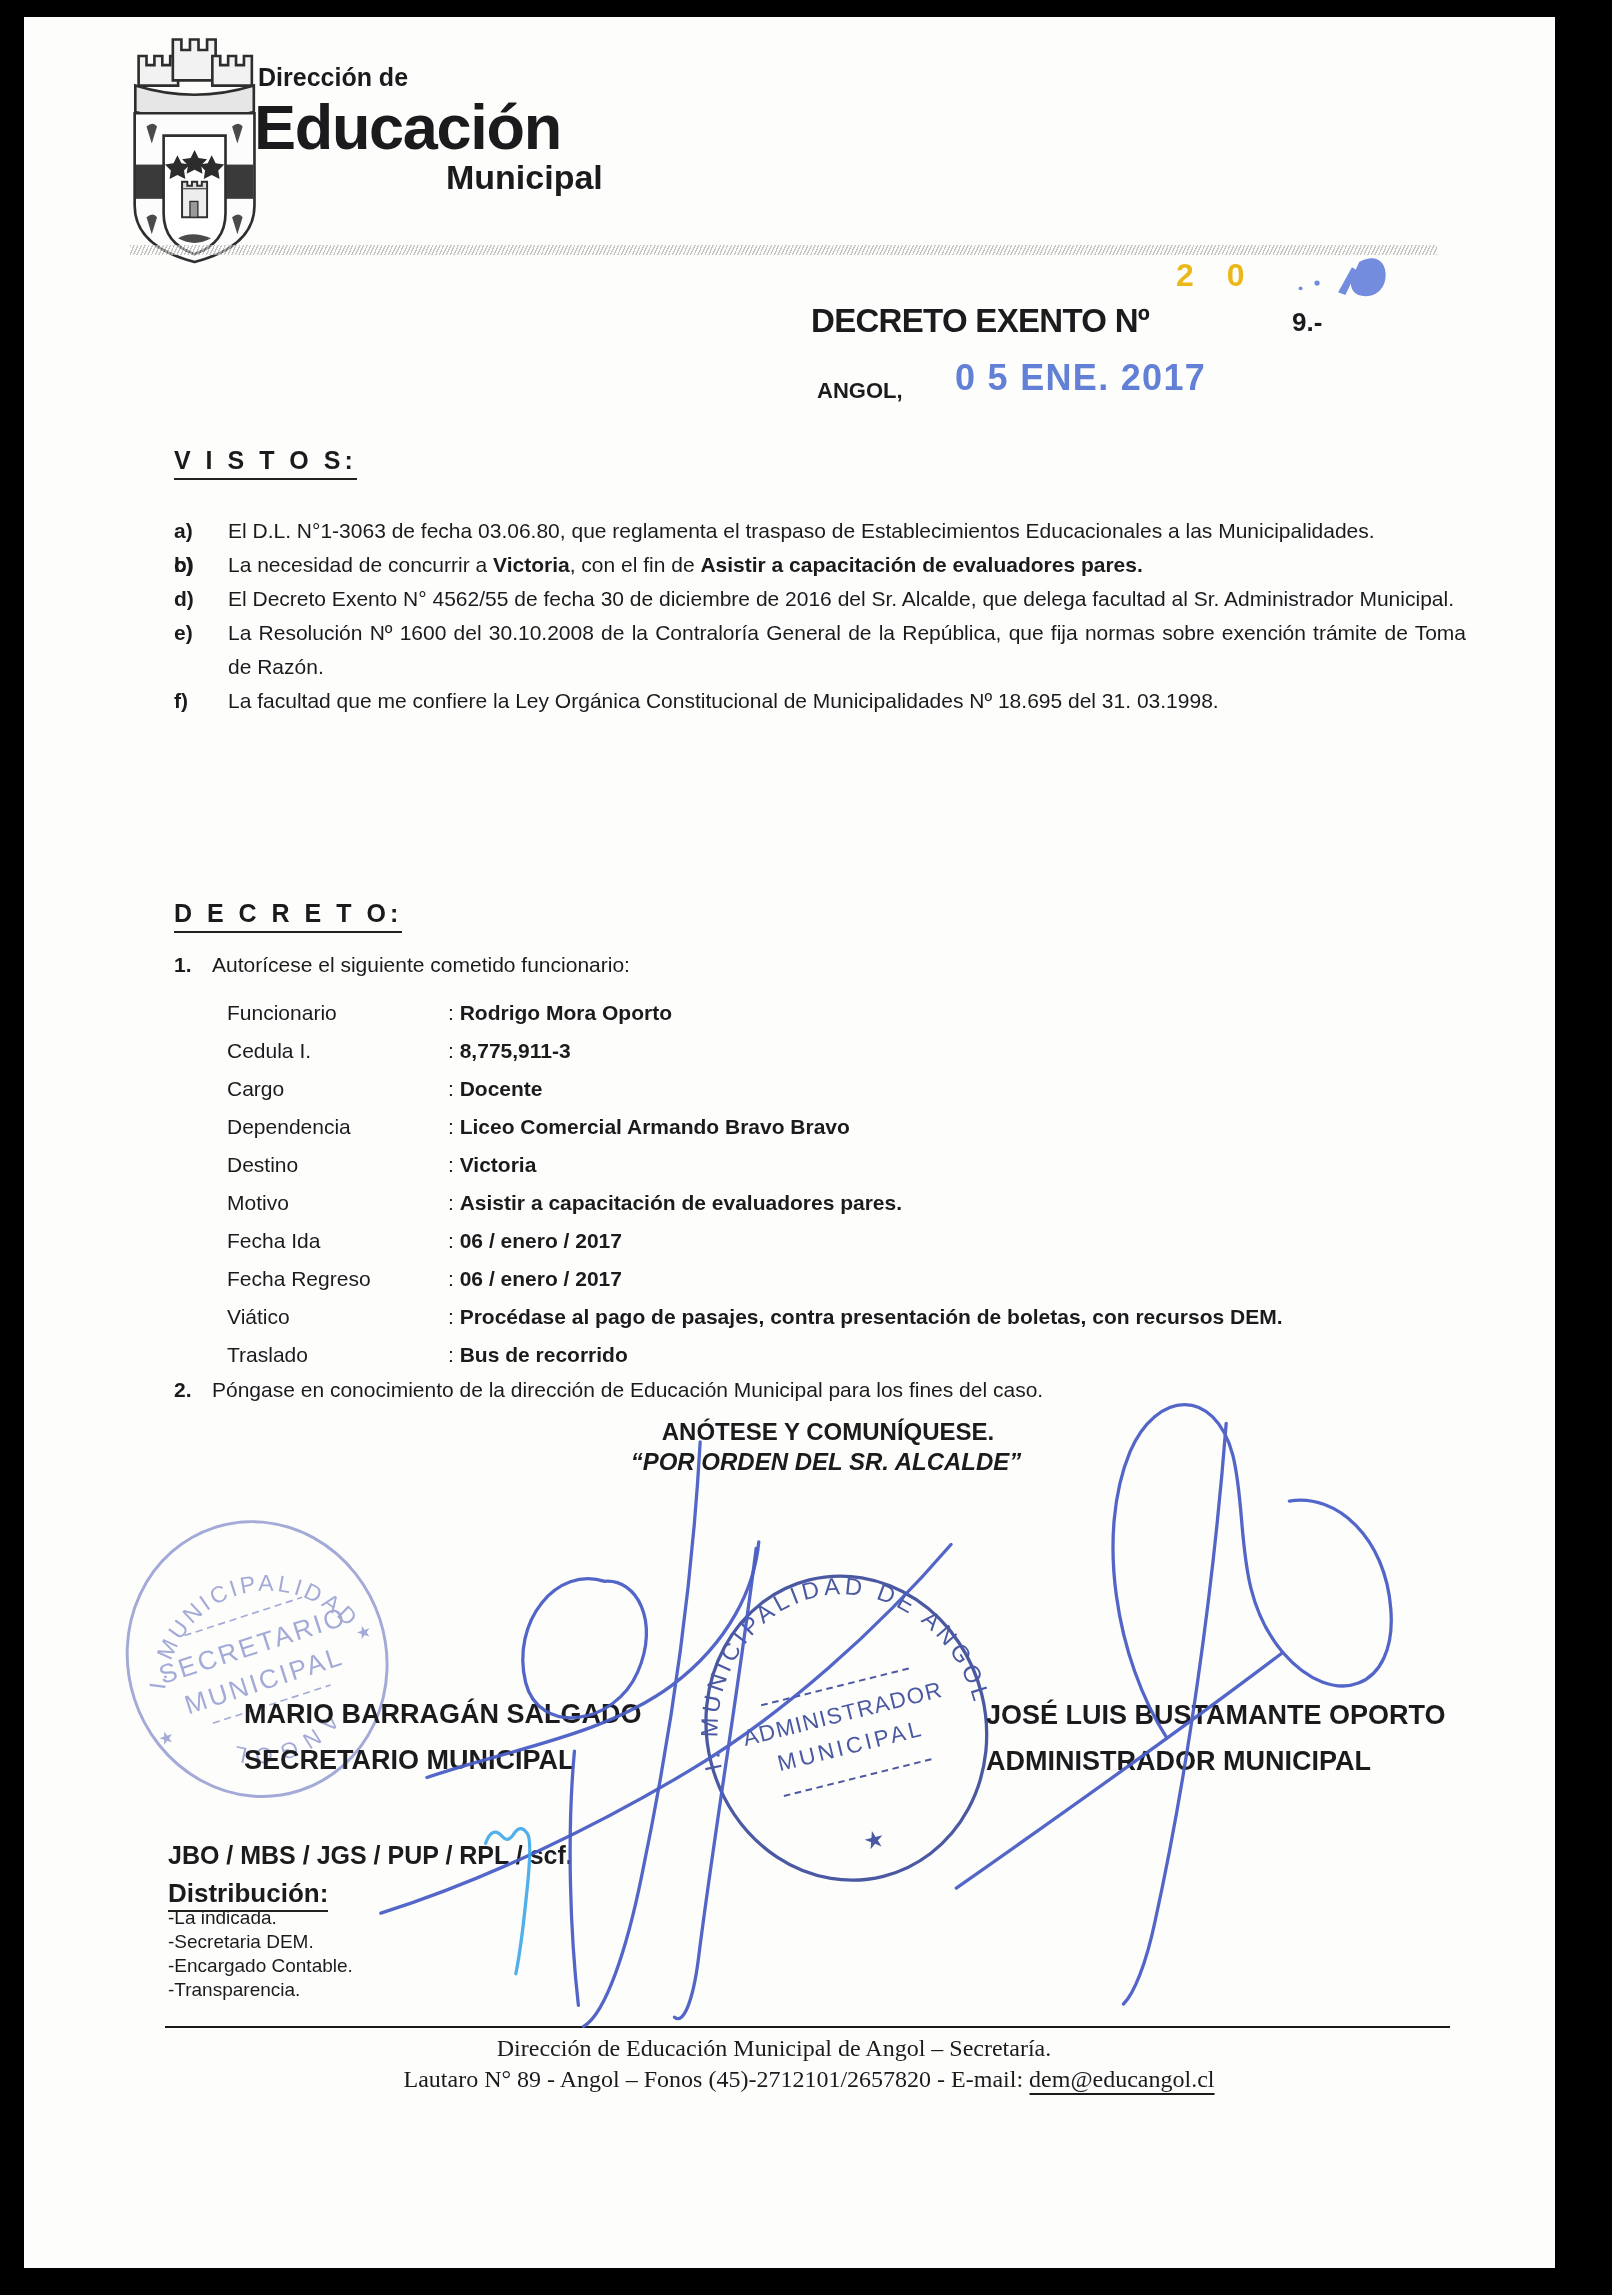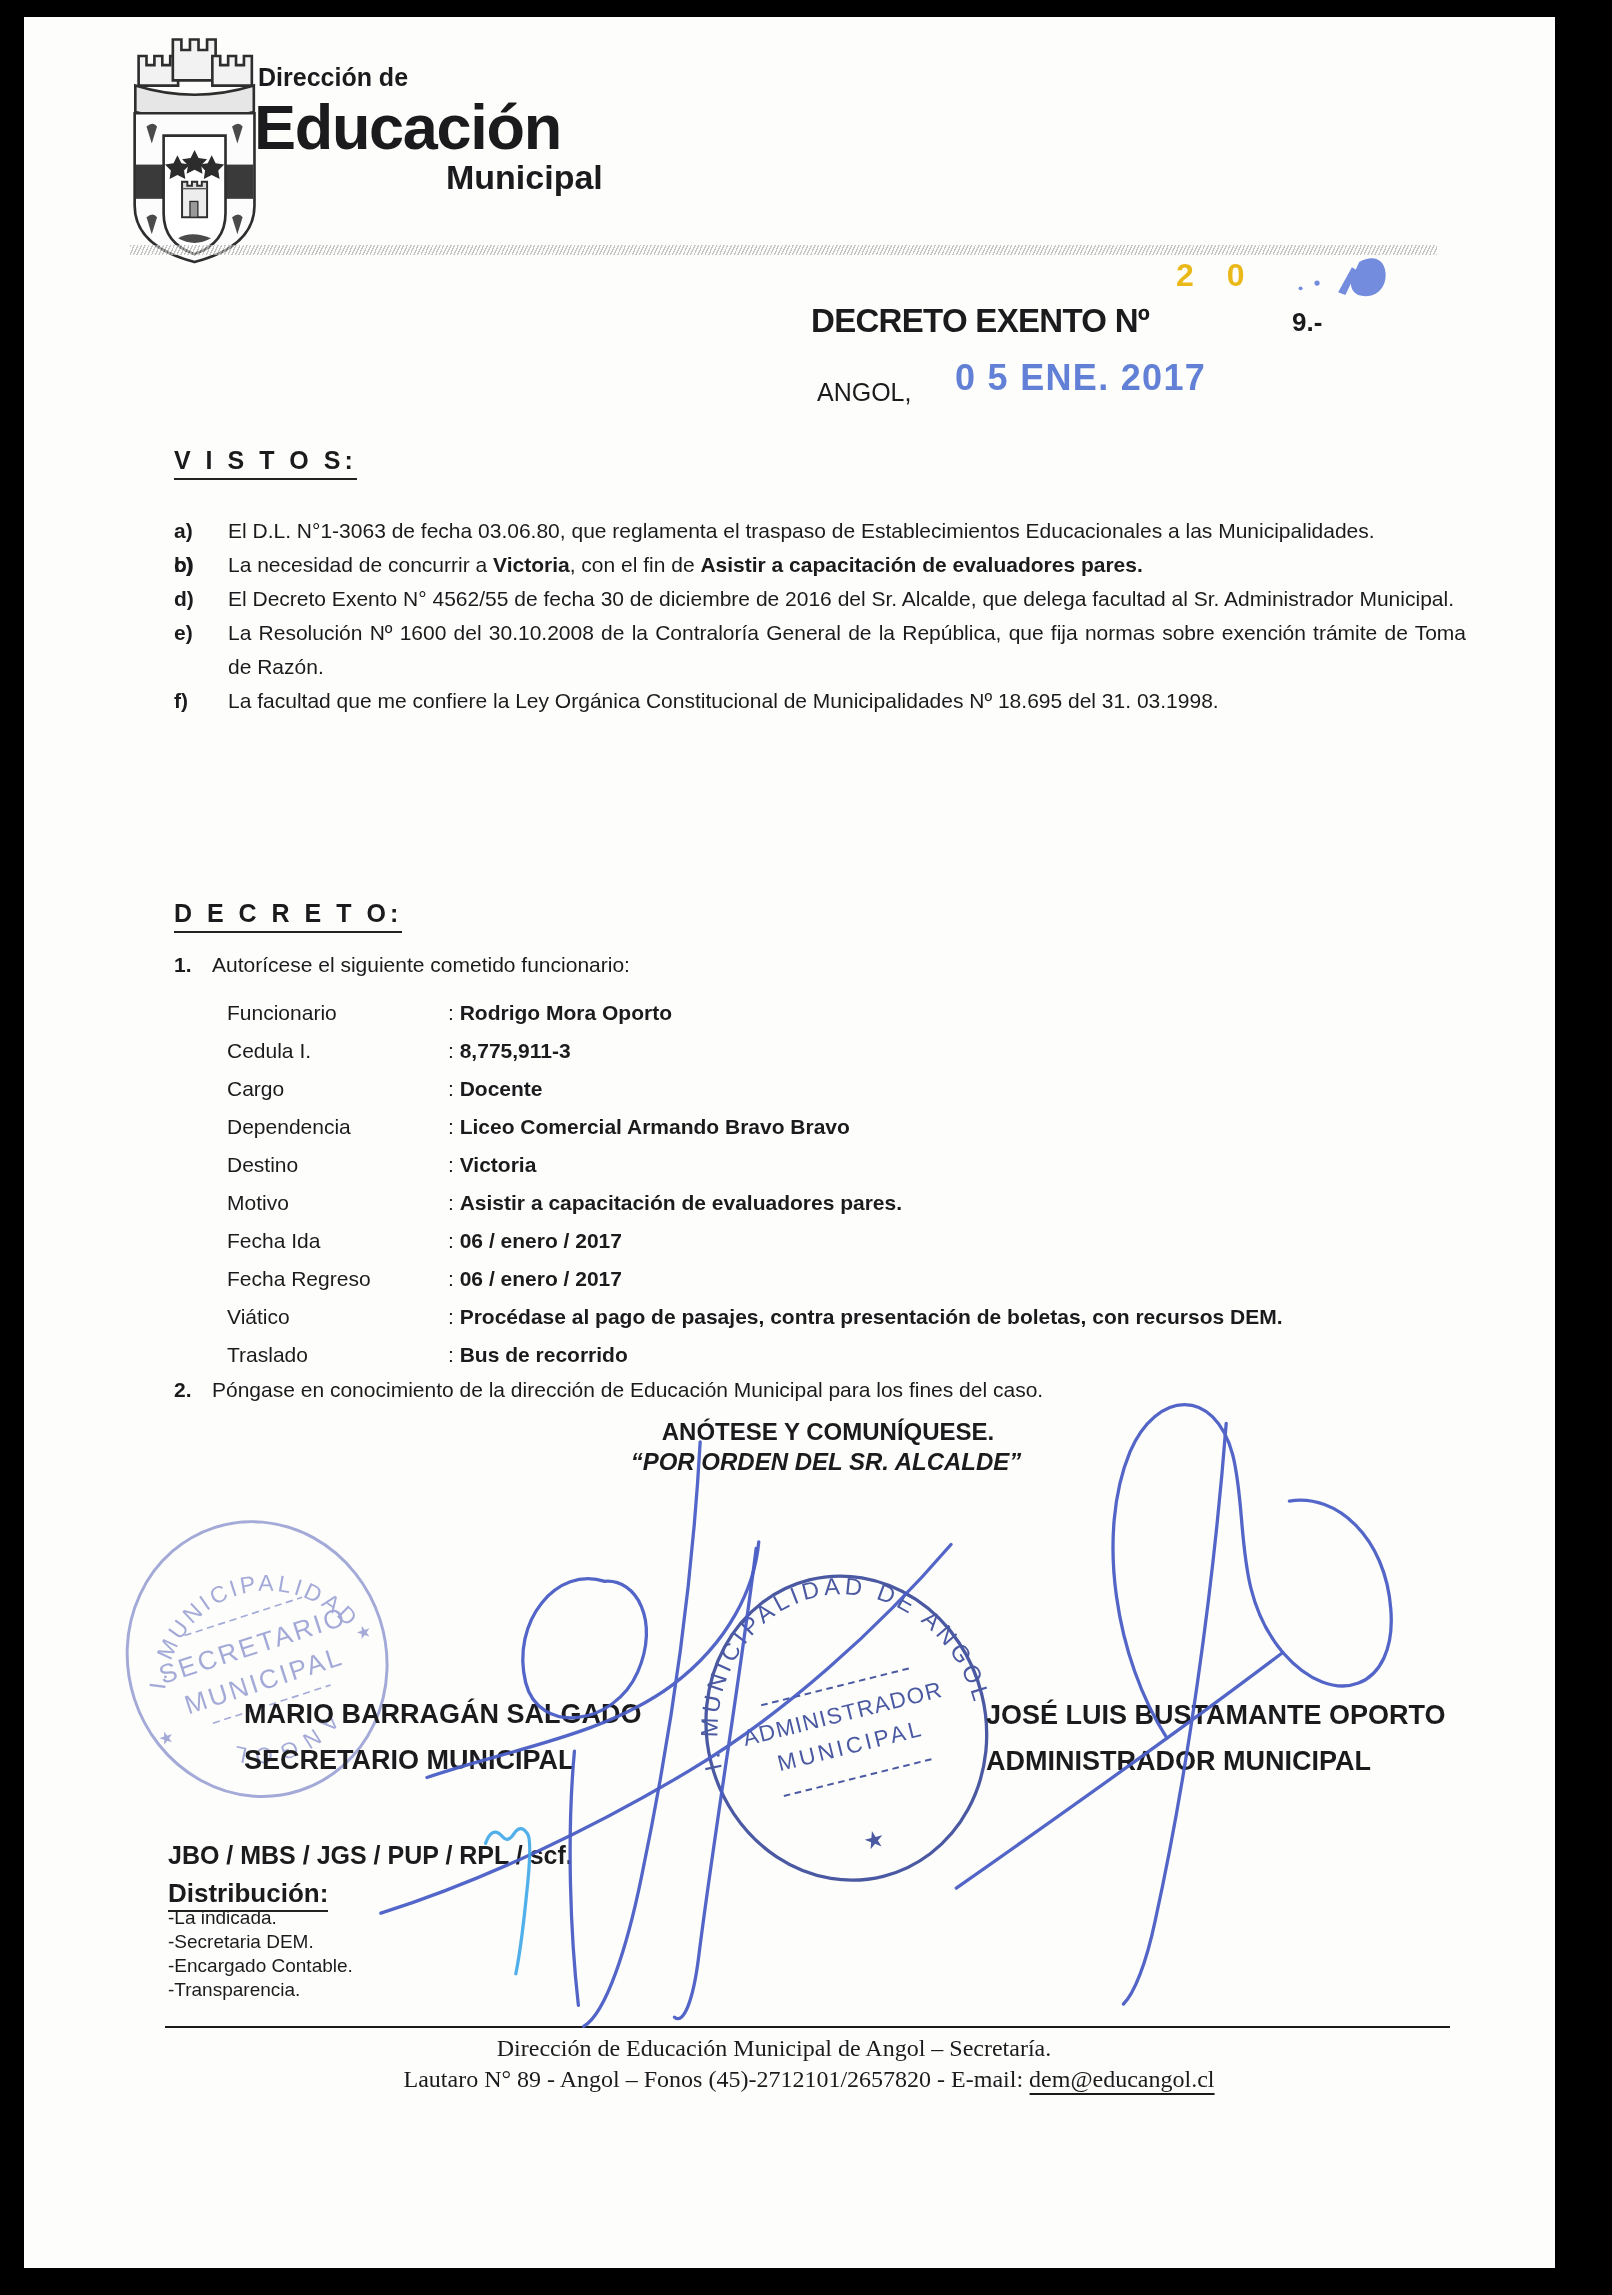--- a/index.html
+++ b/index.html
@@ -10,21 +10,21 @@
   
   .logo-dir{left:258px;top:63px;font-size:25px;font-weight:700;letter-spacing:0px;}
   .logo-edu{left:254px;top:83px;font-size:63px;font-weight:700;letter-spacing:-1.3px;margin-top:8px;}
   .logo-mun{left:446px;top:158px;font-size:34px;font-weight:700;}
   .divider{left:130px;top:245px;width:1307px;height:10px;opacity:.55;
            background:repeating-linear-gradient(115deg,#9a9a9a 0 1.3px,#fdfdfb 1.3px 3.3px);}
   
   .stamp-num{left:1176px;top:257px;font-size:32px;font-weight:700;color:#eab308;letter-spacing:12px;opacity:.92;}
   .decree-title{left:811px;top:302px;font-size:33px;font-weight:700;letter-spacing:-0.7px;}
   .decree-suffix{left:1292px;top:307px;font-size:26px;font-weight:600;}
-  .city{left:817px;top:378px;font-size:25px;font-weight:400;text-align:center;}
+  .city{left:817px;top:378px;font-size:22px;font-weight:700;text-align:center;}
   .date-stamp{left:955px;top:357px;font-size:36px;font-weight:700;color:#4d6fd0;letter-spacing:1.3px;opacity:.88;}
   
   .sec-head{font-size:25px;font-weight:700;letter-spacing:4px;border-bottom:2.6px solid #222;padding-bottom:2.6px;}
   .vistos-head{left:174px;top:446px;}
   .decreto-head{left:174px;top:899px;}
   .vlist{left:174px;top:514px;width:1292px;font-size:21px;line-height:34px;}
   .vitem{position:relative;padding-left:54px;text-align:justify;}
   .vlabel{position:absolute;left:0;font-weight:700;}
   .b{font-weight:700;}
   .nitem{font-size:21px;}

